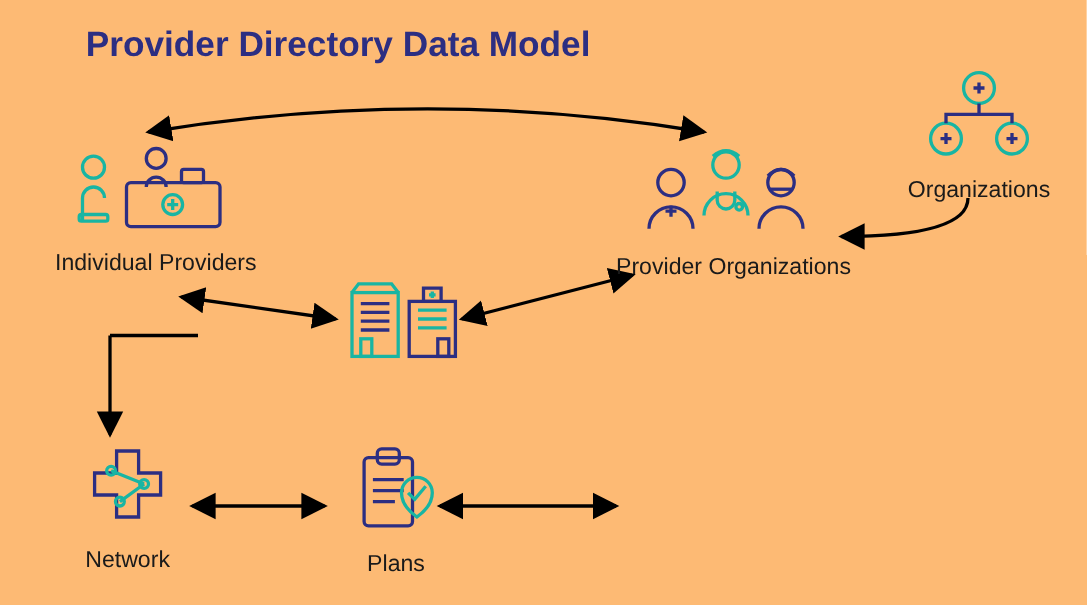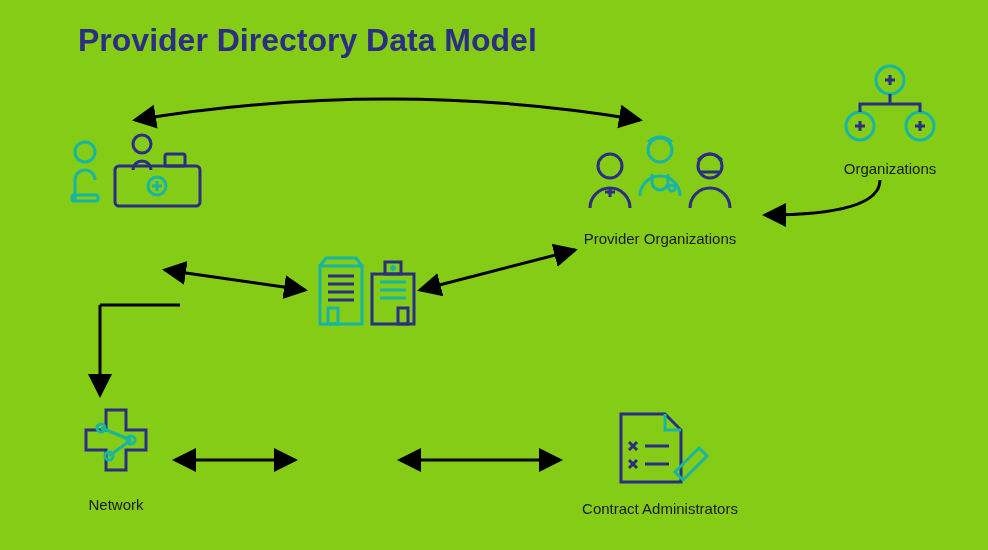--- a/index.html
+++ b/index.html
@@ -1,19 +1,19 @@
 <!DOCTYPE html>
 <html><head>
 <meta charset="utf-8">
 <style>
   html,body{margin:0;padding:0;background:#fff;font-family:Arial,Helvetica,sans-serif;}
-  .stage{position:relative;width:988px;height:550px;background:#84cc16;}
+  .stage{position:relative;width:988px;height:550px;background:#fdba74;}
   .title{position:absolute;left:78px;top:22px;font-size:32px;font-weight:700;color:#2c2e82;}
   .node{position:absolute;text-align:center;}
-  .node .cap{font-size:15px;color:#1a1a1a;margin-top:6px;white-space:nowrap;}
+  .node .cap{font-size:21px;color:#1a1a1a;margin-top:6px;white-space:nowrap;}
   svg.arrows{position:absolute;left:0;top:0;width:988px;height:550px;pointer-events:none;}
 </style>
 </head>
 <body>
 
 <div class="stage">
   <div class="title">Provider Directory Data Model</div>
 
   <svg class="arrows">
     <defs>
@@ -52,20 +52,21 @@
         <circle cx="82" cy="14" r="9"></circle>
         <path d="M73 40 a9 9 0 0 1 18 0"></path>
         <rect x="55" y="36" width="85" height="40" rx="4"></rect>
         <rect x="105" y="24" width="20" height="12" rx="2"></rect>
       </g>
       <g stroke="#18b5a3" stroke-width="3" fill="none">
         <path d="M92 56 h10 M97 51 v10"></path>
         <circle cx="97" cy="56" r="9"></circle>
       </g>
     </svg>
+    <div class="cap">Individual Providers</div>
   </div>
 
   <div class="node" style="left:560px;top:130px;width:200px;text-align:center;">
     <svg width="200" height="90" viewBox="0 0 200 90">
 
       <g stroke="#18b5a3" stroke-width="3" fill="none">
         <circle cx="100" cy="20" r="12"></circle>
         <path d="M88 12 q12 -10 24 0"></path>
         <path d="M80 66 a20 20 0 0 1 40 0"></path>
         <path d="M92 44 v8 a8 8 0 0 0 16 0 v-8"></path>
@@ -137,30 +138,29 @@
       <g stroke="#18b5a3" stroke-width="3" fill="none">
         <circle cx="30" cy="28" r="4"></circle>
         <circle cx="60" cy="40" r="4"></circle>
         <circle cx="38" cy="56" r="4"></circle>
         <path d="M30 28 L60 40 M60 40 L38 56"></path>
       </g>
     </svg>
     <div class="cap">Network</div>
   </div>
 
-
-  <div class="node" style="left:560px;top:406px;width:200px;">
-    <svg width="110" height="84" viewBox="0 0 110 84">
+  <div class="node" style="left:300px;top:400px;width:120px;">
+    <svg width="90" height="90" viewBox="0 0 90 90">
       <g stroke="#2c2e82" stroke-width="3" fill="none">
-        <path d="M16 8 h44 l16 16 v52 h-60 z"></path>
-        <path d="M24 36 l8 8 M32 36 l-8 8"></path>
-        <path d="M24 54 l8 8 M32 54 l-8 8"></path>
-        <path d="M40 40 h24 M40 58 h24"></path>
+        <rect x="16" y="16" width="44" height="62" rx="4"></rect>
+        <rect x="28" y="8" width="20" height="14" rx="4"></rect>
+        <path d="M24 36 h28 M24 46 h28 M24 56 h20"></path>
       </g>
       <g stroke="#18b5a3" stroke-width="3" fill="none">
-        <path d="M60 8 v16 h16"></path>
-        <path d="M70 66 l24 -24 l8 8 l-24 24 z"></path>
+        <path d="M50 48 a14 14 0 0 1 28 0 q0 12 -14 22 q-14 -10 -14 -22 z"></path>
+        <path d="M56 48 l6 6 l10 -12"></path>
       </g>
     </svg>
-    <div class="cap">Contract Administrators</div>
+    <div class="cap">Plans</div>
   </div>
+
 
 </div>
 
 </body></html>

